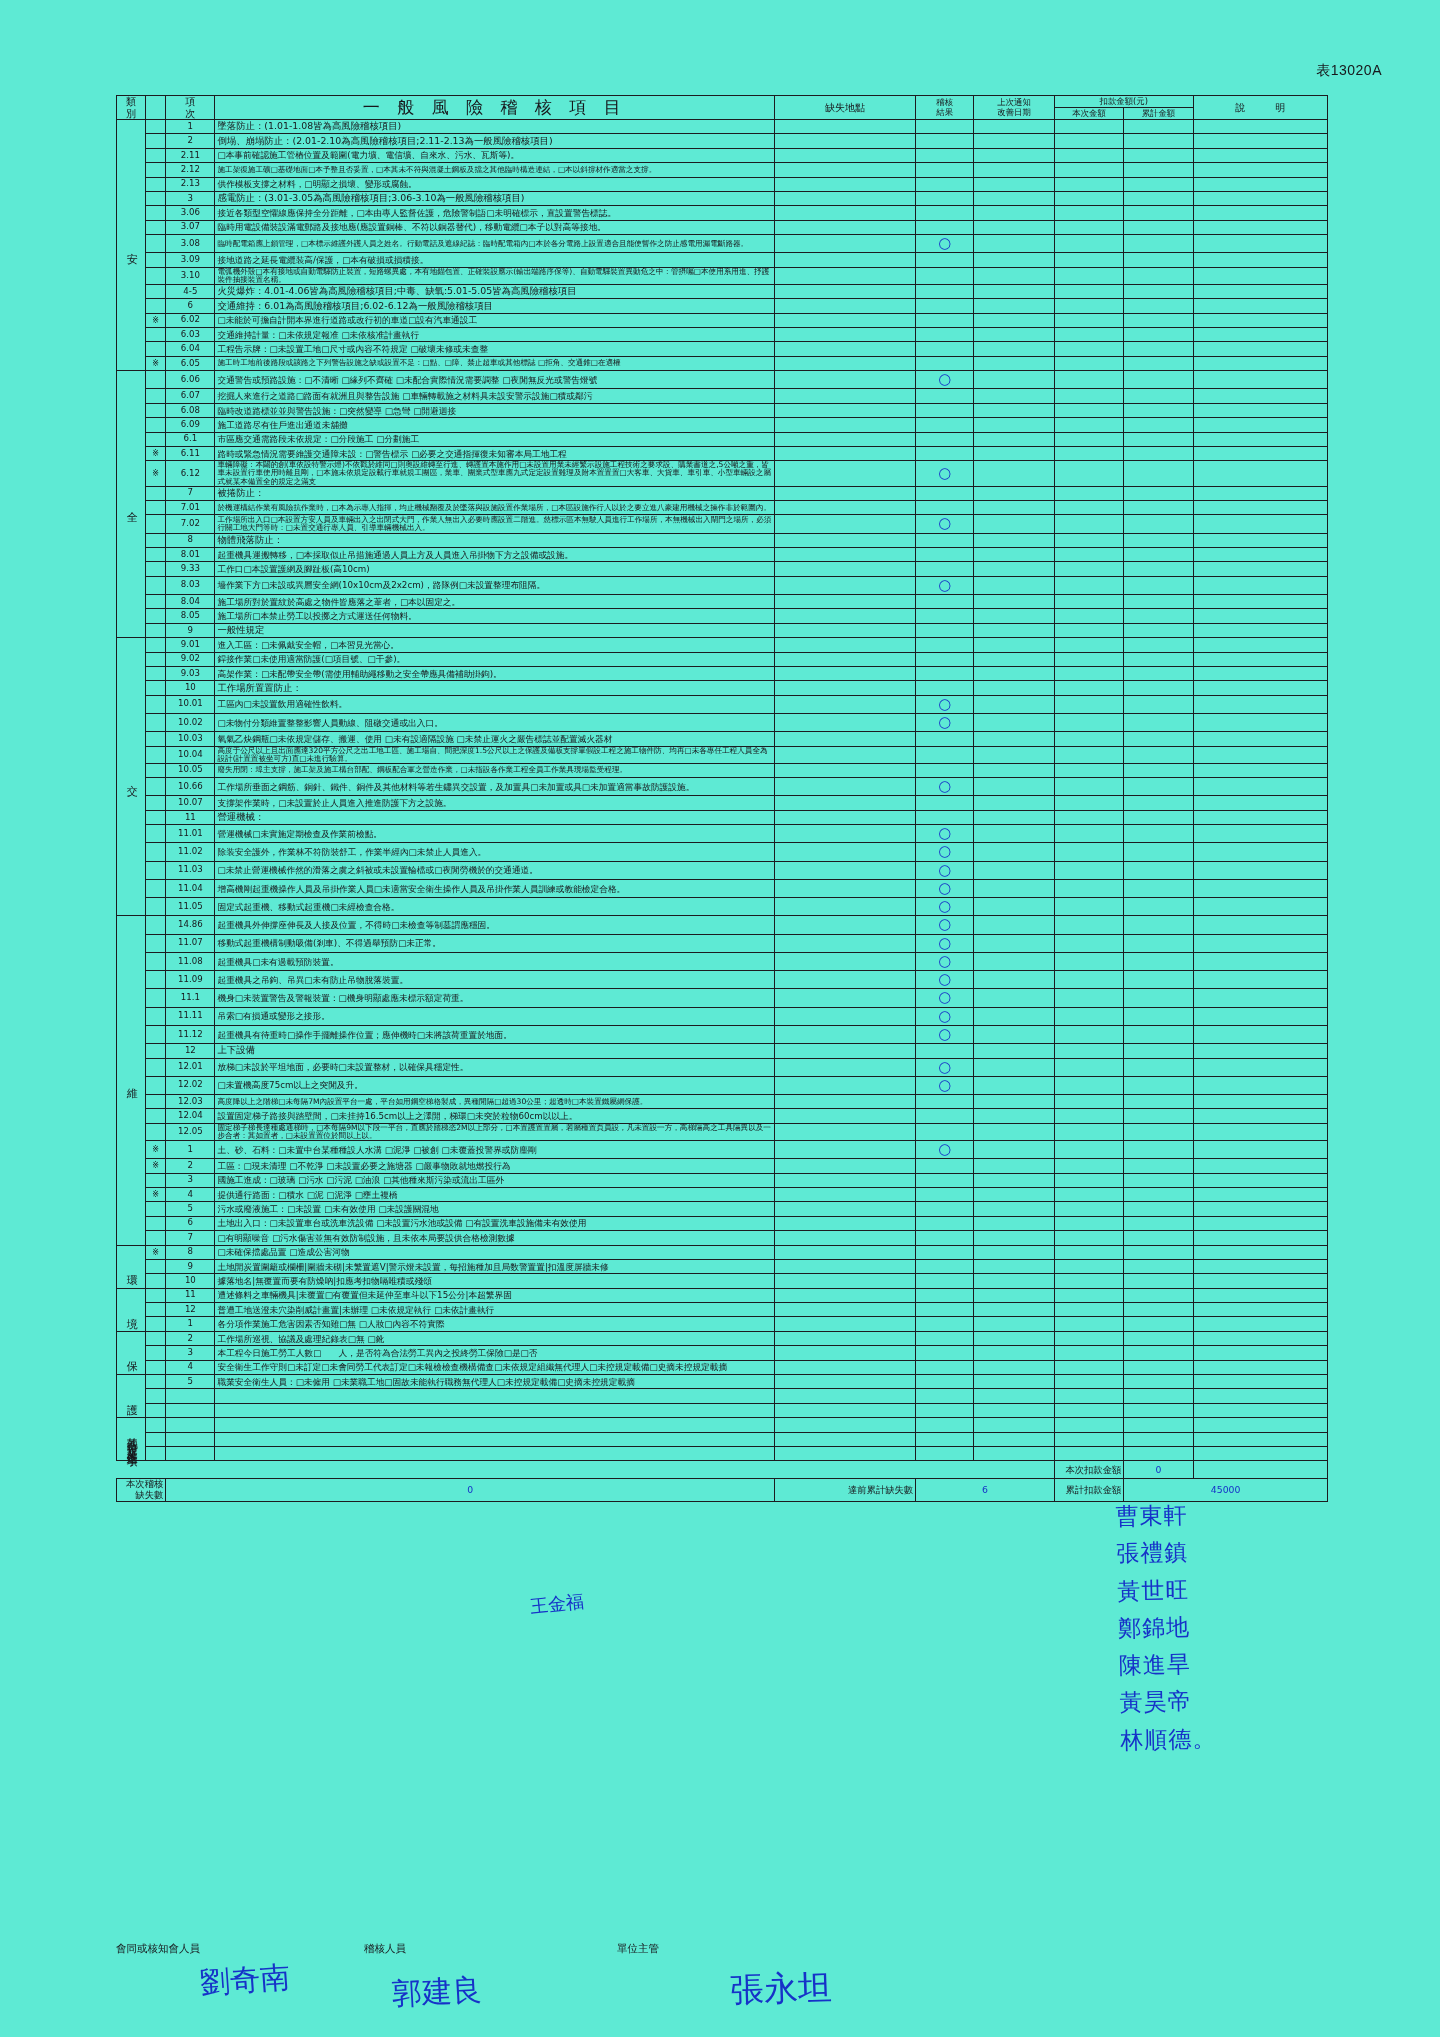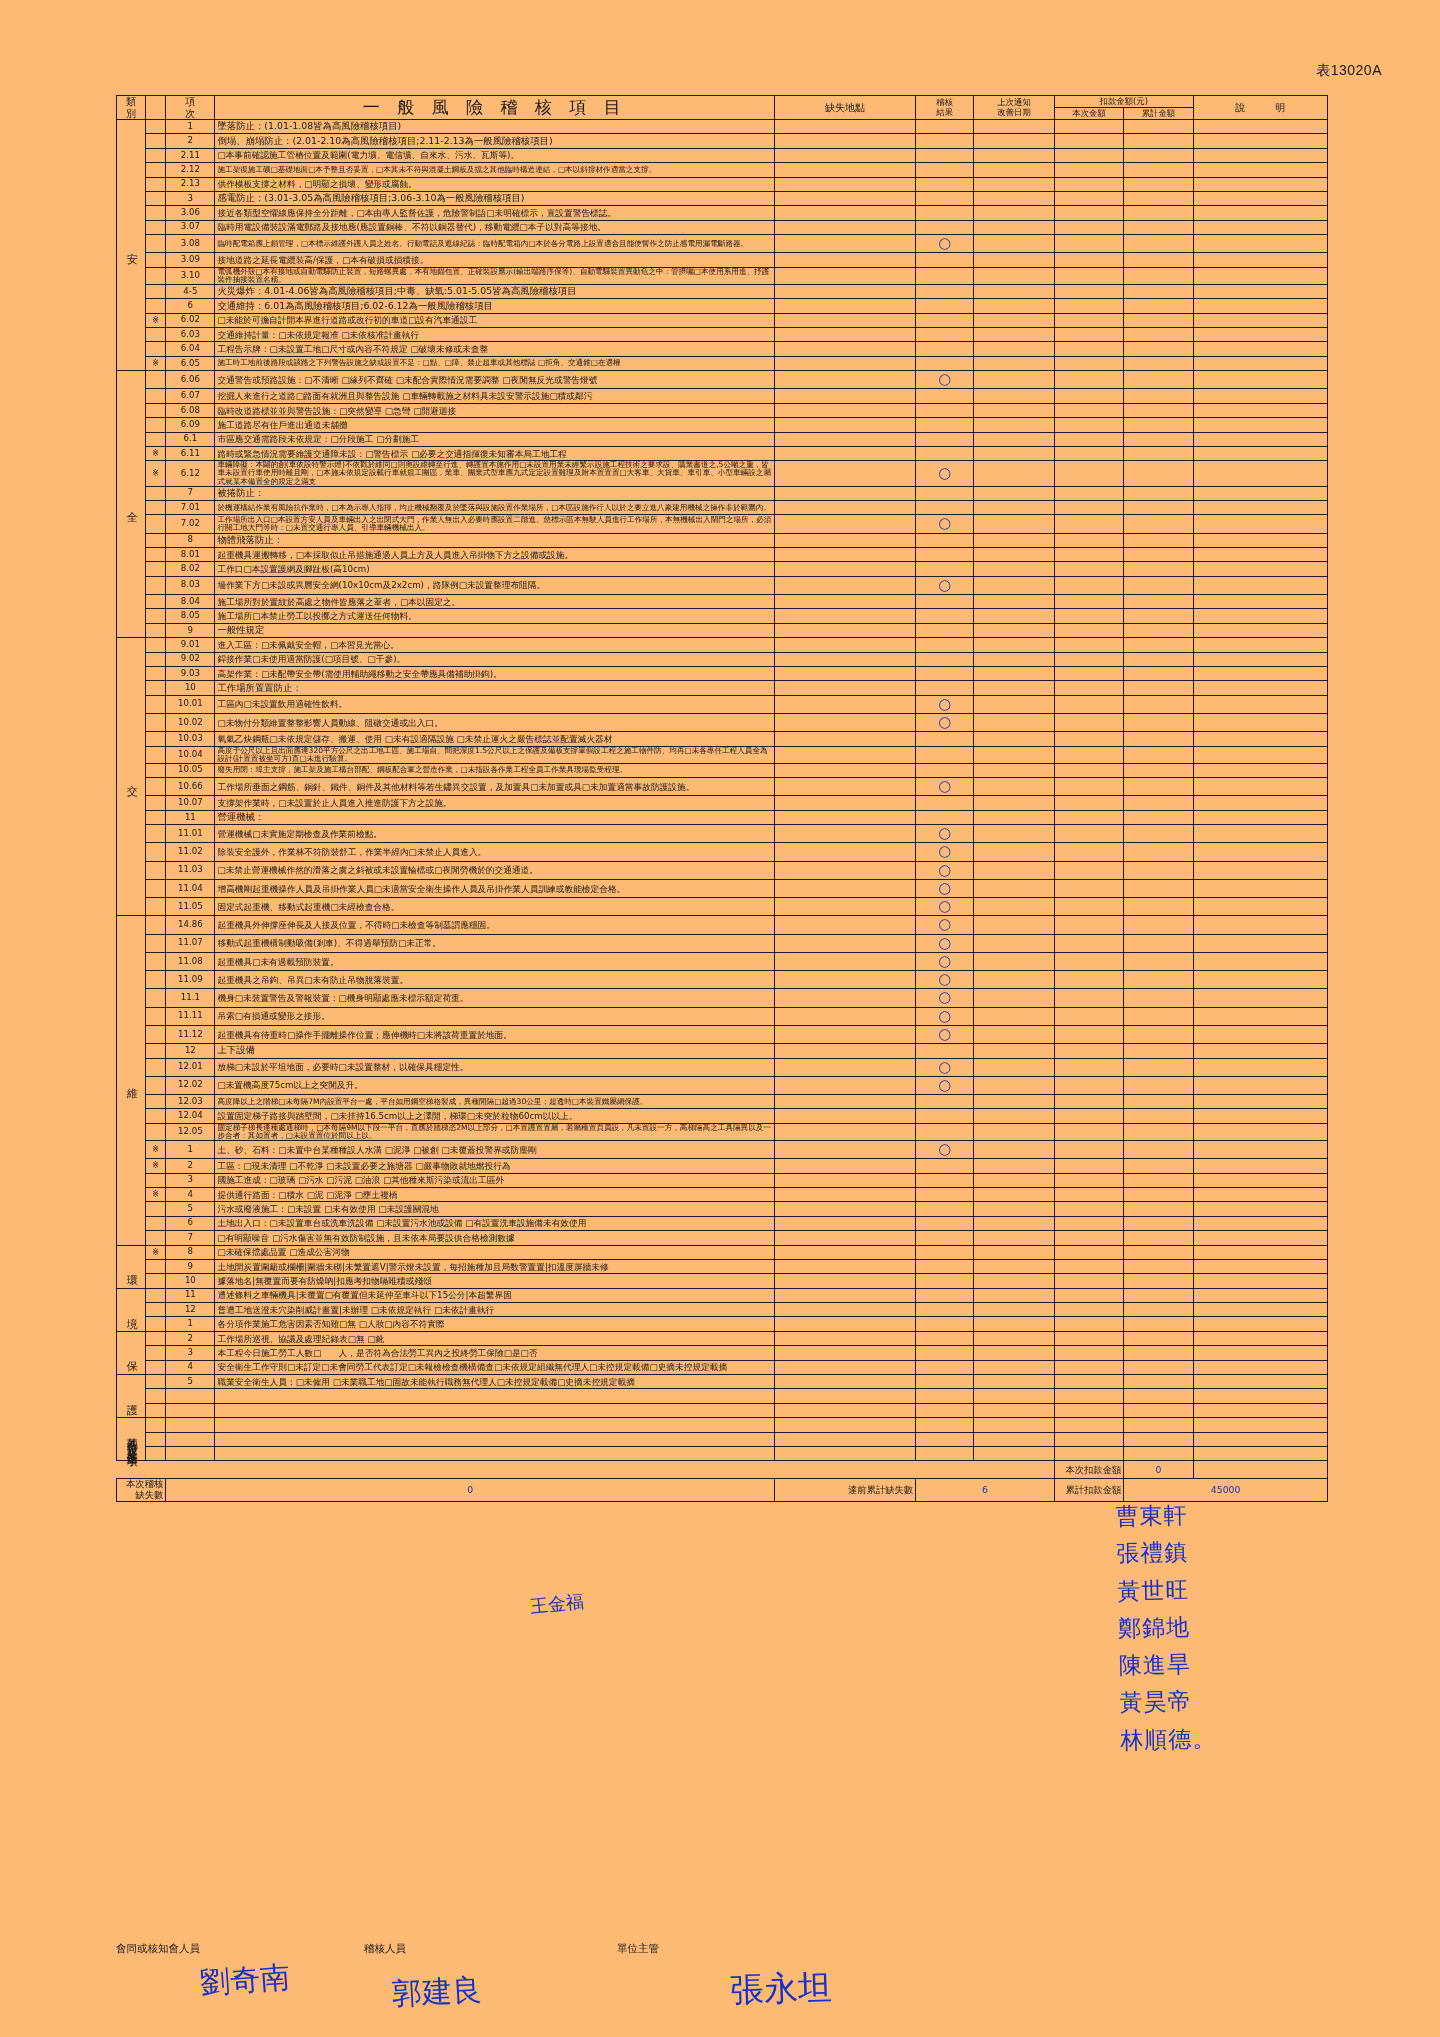--- a/index.html
+++ b/index.html
@@ -10,21 +10,21 @@
     background: #ffffff;
     font-family: "DejaVu Sans", sans-serif;
     color: #17171b;
     position: relative;
     overflow: hidden;
   }
   .page {
     position: absolute;
     left: 0; top: 0;
     width: 1440px; height: 2037px;
-    background: #fdba74;
+    background: #5eead4;
   }
   .form-code {
     position: absolute;
     right: 58px;
     top: 62px;
     font-size: 14px;
     letter-spacing: 0.5px;
     font-family: "Liberation Sans", sans-serif;
   }
   table.main {
@@ -493,21 +493,21 @@
           <td class="txt">起重機具運搬轉移，□本採取似止吊措施通過人員上方及人員進入吊掛物下方之設備或設施。</td>
           <td></td>
           <td class="resultcell"></td>
           <td></td>
           <td></td>
           <td></td>
           <td></td>
         </tr>
         <tr class="row">
           <td class="c-star"></td>
-          <td class="c-no">8.02</td>
+          <td class="c-no">9.33</td>
           <td class="txt">工作口□本設置護網及腳趾板(高10cm)</td>
           <td></td>
           <td class="resultcell"></td>
           <td></td>
           <td></td>
           <td></td>
           <td></td>
         </tr>
         <tr class="row">
           <td class="c-star"></td>

